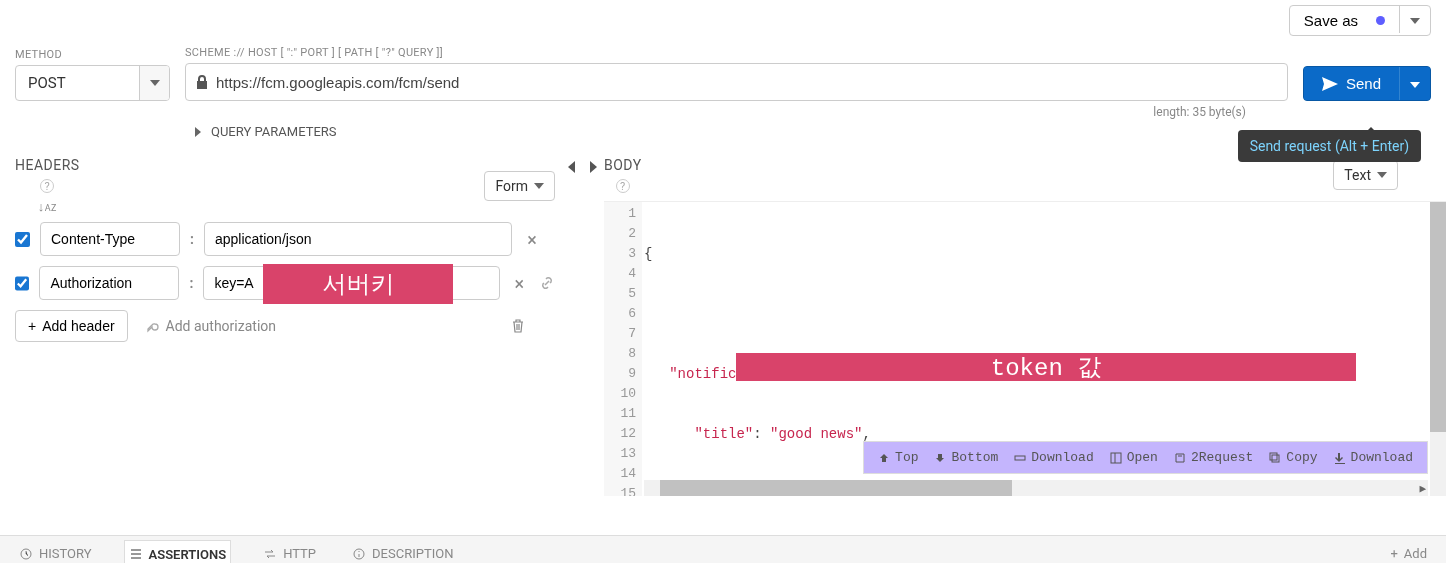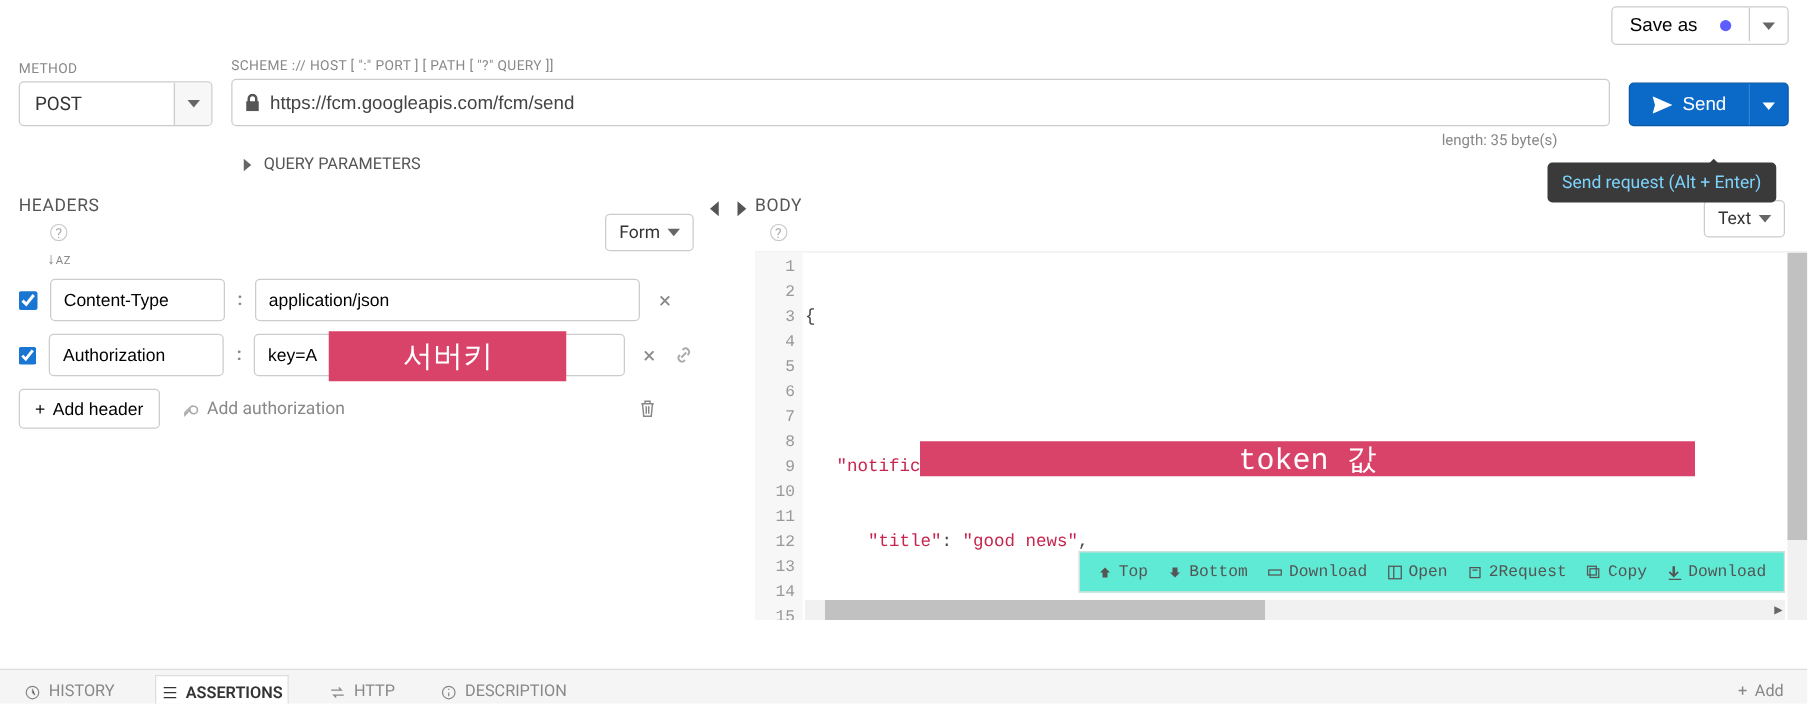--- a/index.html
+++ b/index.html
@@ -48,33 +48,33 @@
 .hv-input-wrap { position: relative; width: 308px; }
 .hv-input { border: 1px solid #ccc; border-radius: 4px; padding: 8px 10px; font-size: 14px; width: 100%; }
 .redact1 { position: absolute; background: #d9436a; color: #fff; display: flex; align-items: center; justify-content: center; font-size: 24px; left: 60px; top: -2px; width: 190px; height: 40px; z-index: 5; }
 .x-btn { color: #888; font-size: 18px; cursor: pointer; width: 20px; text-align: center; }
 .link-icon { color: #aaa; font-size: 14px; cursor: pointer; }
 .add-row { display: flex; align-items: center; gap: 18px; margin-top: 8px; }
 .add-header-btn { border: 1px solid #ccc; border-radius: 4px; padding: 7px 12px; font-size: 14px; background: #fff; cursor: pointer; display: flex; align-items: center; gap: 6px; }
 .add-auth { color: #888; font-size: 14px; display: flex; align-items: center; gap: 6px; cursor: pointer; }
 .trash-icon { margin-left: auto; color: #888; cursor: pointer; margin-right: 30px; }
 .body-panel-header { display: flex; align-items: center; justify-content: space-between; padding: 8px 10px 8px 0; }
-.text-select { border: 1px solid #ccc; border-radius: 4px; padding: 6px 10px; font-size: 14px; display: flex; align-items: center; gap: 6px; cursor: pointer; margin-right: 8px; }
+.text-select { border: 1px solid #ccc; border-radius: 4px; padding: 6px 10px; font-size: 14px; display: flex; align-items: center; gap: 6px; cursor: pointer; margin-right: 38px; }
 .editor { position: relative; border-top: 1px solid #eee; height: 295px; overflow: hidden; font-family: "Courier New", monospace; font-size: 14px; }
 .gutter { position: absolute; left: 0; top: 0; width: 38px; background: #f7f7f7; height: 100%; text-align: right; color: #999; padding: 2px 6px 0 0; line-height: 20px; font-size: 13px; }
 .gutter div { height: 20px; }
 .code-area { position: absolute; left: 40px; top: 2px; right: 16px; line-height: 20px; white-space: pre; }
 .code-line { height: 20px; }
 .key { color: #c7254e; }
 .str { color: #c7254e; }
 .punc { color: #444; }
 .redact2 { position: absolute; background: #d9436a; color: #fff; display: flex; align-items: center; justify-content: center; font-size: 24px; left: 132px; top: 151px; width: 620px; height: 28px; z-index: 5; }
 .vert-scroll { position: absolute; right: 0; top: 0; width: 16px; height: 100%; background: #f1f1f1; }
 .vert-thumb { background: #c1c1c1; width: 100%; height: 230px; }
-.toolbar { position: absolute; right: 18px; bottom: 22px; background: #5eead4; border: 1px solid #ddd; display: flex; gap: 16px; padding: 8px 14px; font-size: 13px; z-index: 10; }
+.toolbar { position: absolute; right: 18px; bottom: 22px; background: #c4b5fd; border: 1px solid #ddd; display: flex; gap: 16px; padding: 8px 14px; font-size: 13px; z-index: 10; }
 .toolbar-item { display: flex; align-items: center; gap: 5px; color: #555; cursor: pointer; }
 .horiz-scroll { position: absolute; left: 40px; right: 18px; bottom: 0; height: 16px; background: #f1f1f1; display: flex; align-items: center; }
 .h-thumb { background: #c1c1c1; height: 100%; width: 45%; margin-left: 2%; }
 .h-arrow { position: absolute; right: 2px; font-size: 11px; color: #666; }
 .bottom-tabs { position: absolute; bottom: 0; left: 0; right: 0; height: 28px; border-top: 1px solid #ddd; background: #f5f5f5; display: flex; align-items: center; padding: 0 15px; font-size: 13px; color: #888; gap: 28px; overflow: hidden; }
 .bottom-tab { display: flex; align-items: center; gap: 6px; cursor: pointer; height: 100%; padding: 0 4px; margin-top: 8px; }
 .bottom-tab.active { background: #fff; color: #333; font-weight: 600; border: 1px solid #ddd; border-bottom: none; }
 .add-right { margin-left: auto; margin-top: 8px; }
 svg { display: block; }
 </style>

